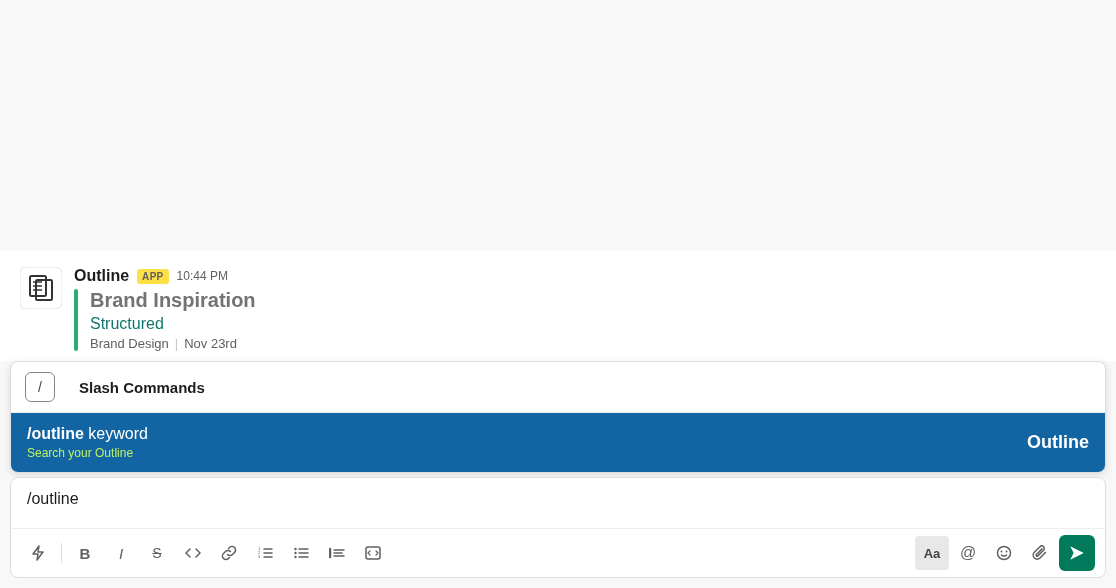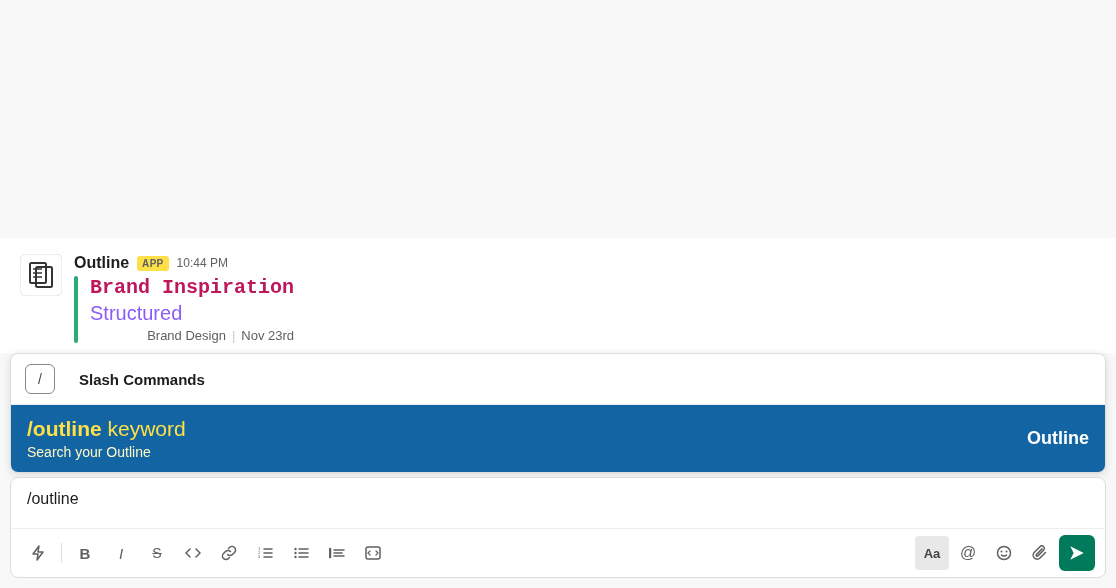--- a/index.html
+++ b/index.html
@@ -78,37 +78,35 @@
 
     .message-text {
       display: flex;
       flex-direction: column;
       gap: 3px;
     }
 
     .brand-title {
       font-size: 20px;
       font-weight: 700;
-      color: #be185d;
-      font-family: Liberation Mono, monospace;
+      color: #737373;
     }
 
     .doc-type {
-      font-size: 20px;
-      color: #8b5cf6;
+      font-size: 16px;
+      color: #0f766e;
       font-weight: 400;
     }
 
     .doc-meta {
       font-size: 13px;
       color: #616061;
       display: flex;
       align-items: center;
       gap: 6px;
-      justify-content: flex-end;
     }
 
     .meta-divider {
       color: #c7c7c7;
     }
 
     
     .slash-popup {
       background: #ffffff;
       border: 1px solid #ddd;
@@ -155,31 +153,31 @@
       cursor: pointer;
     }
 
     .slash-item-left {
       display: flex;
       flex-direction: column;
       gap: 3px;
     }
 
     .slash-command-text {
-      font-size: 21px;
-      color: #fde047;
+      font-size: 16px;
+      color: #ffffff;
     }
 
     .slash-command-bold {
       font-weight: 800;
     }
 
     .slash-command-desc {
-      font-size: 14px;
-      color: #fef9c3;
+      font-size: 12px;
+      color: #bef264;
     }
 
     .slash-item-app {
       font-size: 18px;
       font-weight: 600;
       color: #ffffff;
     }
 
     
     .input-area {

